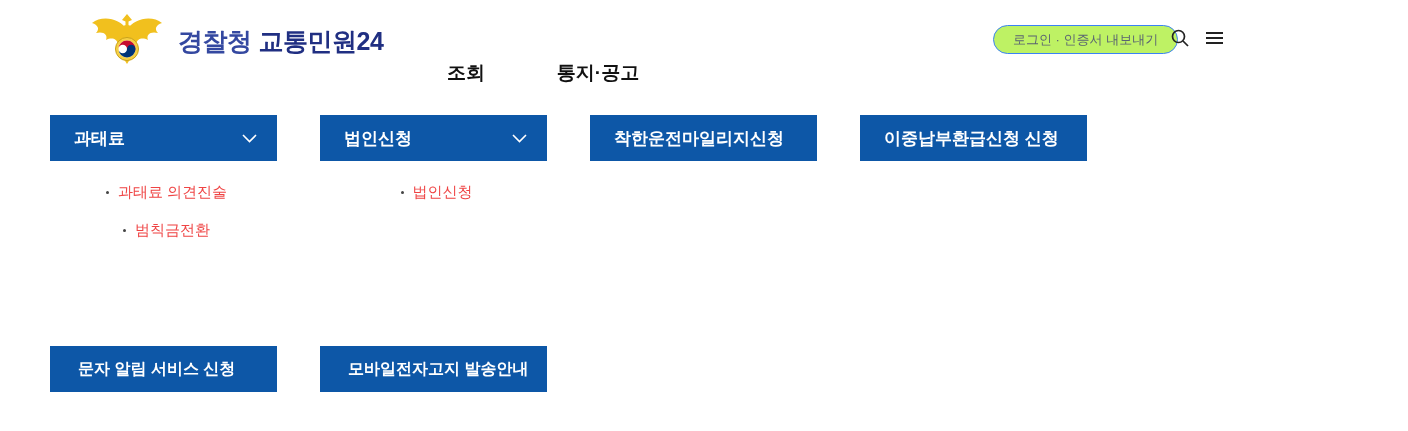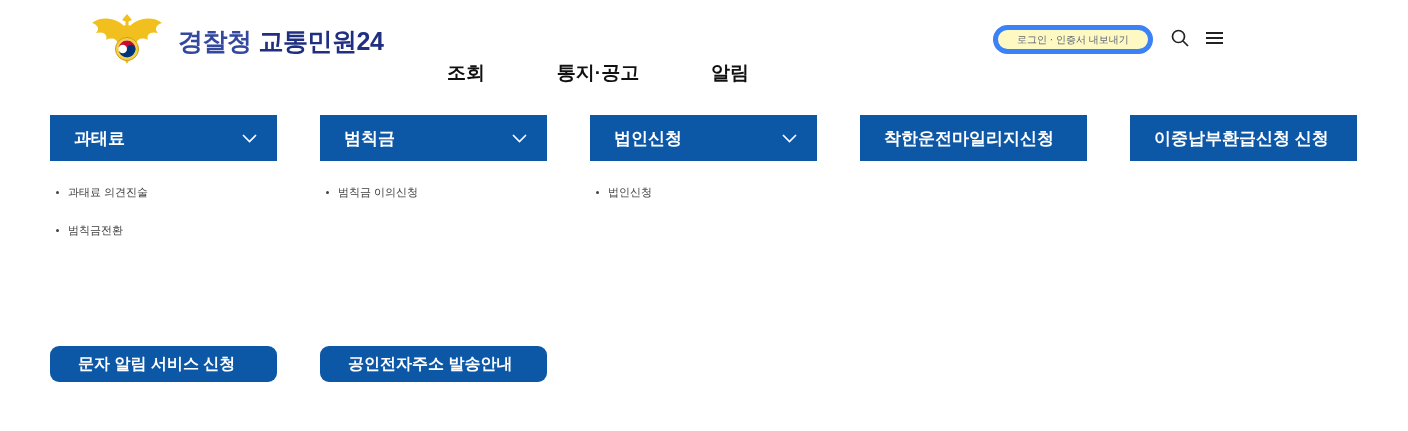--- a/index.html
+++ b/index.html
@@ -33,22 +33,22 @@
     position:relative; cursor:pointer; white-space:nowrap;
   }
   .nav-item.active::after {
     content:""; position:absolute; left:0; right:0; bottom:0;
     height:5px; background:var(--blue);
   }
 
   .login-pill {
     position:absolute; left:993px; top:25px; height:29px;
     display:flex; align-items:center; padding:0 19px;
-    border:5px solid #3b82f6; border-radius:15px;
-    font-size:10px; color:#5a6472; background:#fef9c3;
+    border:1px solid #3b82f6; border-radius:15px;
+    font-size:13px; color:#5a6472; background:#bef264;
     cursor:pointer; white-space:nowrap;
   }
   .icon-btn { position:absolute; background:none; border:none; cursor:pointer; line-height:0; }
   .search-btn { left:1170px; top:28px; }
   .menu-btn   { left:1206px; top:31px; }
 
   
   .menu-row {
     position:absolute; left:50px;
     display:grid; grid-template-columns:repeat(5,227px); column-gap:43px;
@@ -61,31 +61,31 @@
     height:46px; background:var(--blue); color:#fff;
     display:flex; align-items:center; justify-content:space-between;
     padding:0 20px 0 24px;
     font-size:17px; font-weight:bold; cursor:pointer; white-space:nowrap;
   }
   .menu-head .chev { flex:0 0 auto; margin-left:8px; }
 
   .sub-list { list-style:none; margin-top:12px; }
   .sub-item {
     height:38px; display:flex; align-items:center;
-    font-size:11px; color:#404040; cursor:pointer; white-space:nowrap;
+    font-size:15px; color:#ef4444; cursor:pointer; white-space:nowrap;justify-content:center;
   }
   .sub-item::before {
     content:""; width:3px; height:3px; border-radius:50%;
     background:#444; margin:0 9px 0 6px; flex:0 0 auto;
   }
 
   .footer-btn {
-    width:227px; height:36px; background:var(--blue); color:#fff;
+    width:227px; height:46px; background:var(--blue); color:#fff;
     display:flex; align-items:center; padding:0 24px 0 28px;
-    font-size:16px; font-weight:bold; cursor:pointer; white-space:nowrap;border-radius:9px;
+    font-size:16px; font-weight:bold; cursor:pointer; white-space:nowrap;
   }
 </style>
 </head>
 <body>
 
 <header class="site-header">
 
   <div class="logo">
     <span>
       <svg width="74" height="52" viewBox="0 0 74 52">
@@ -102,23 +102,20 @@
     </span>
     <span class="logo-text"><span class="agency">경찰청</span><span class="service">교통민원24</span></span>
   </div>
 
   <nav class="main-nav">
       <div class="nav-item">
     <span>조회</span>
   </div>
       <div class="nav-item">
     <span>통지·공고</span>
-  </div>
-      <div class="nav-item">
-    <span>알림</span>
   </div>
     </nav>
 
   <button class="login-pill">로그인 · 인증서 내보내기</button>
 
   <button class="icon-btn search-btn">
     <svg width="20" height="20" viewBox="0 0 20 20" fill="none" stroke="#222" stroke-width="1.7">
       <circle cx="8.5" cy="8.5" r="6"></circle>
       <line x1="13" y1="13" x2="18" y2="18"></line>
     </svg>
@@ -148,35 +145,20 @@
           <li class="sub-item">
     <span>과태료 의견진술</span>
   </li>
           <li class="sub-item">
     <span>범칙금전환</span>
   </li>
         </ul>
   </div>
       <div class="menu-col">
     <div class="menu-head">
-      <span>범칙금</span>
-      <span class="chev">
-        <svg width="15" height="9" viewBox="0 0 15 9" fill="none" stroke="#fff" stroke-width="1.6">
-          <polyline points="1,1 7.5,7.5 14,1"></polyline>
-        </svg>
-      </span>
-    </div>
-    <ul class="sub-list">
-          <li class="sub-item">
-    <span>범칙금 이의신청</span>
-  </li>
-        </ul>
-  </div>
-      <div class="menu-col">
-    <div class="menu-head">
       <span>법인신청</span>
       <span class="chev">
         <svg width="15" height="9" viewBox="0 0 15 9" fill="none" stroke="#fff" stroke-width="1.6">
           <polyline points="1,1 7.5,7.5 14,1"></polyline>
         </svg>
       </span>
     </div>
     <ul class="sub-list">
           <li class="sub-item">
     <span>법인신청</span>
@@ -196,16 +178,16 @@
 
     </div>
 
   </div>
     </div>
   <div class="menu-row bottom">
       <div class="footer-btn">
     <span>문자 알림 서비스 신청</span>
   </div>
       <div class="footer-btn">
-    <span>공인전자주소 발송안내</span>
+    <span>모바일전자고지 발송안내</span>
   </div>
     </div>
 </main>
 
 </body></html>

